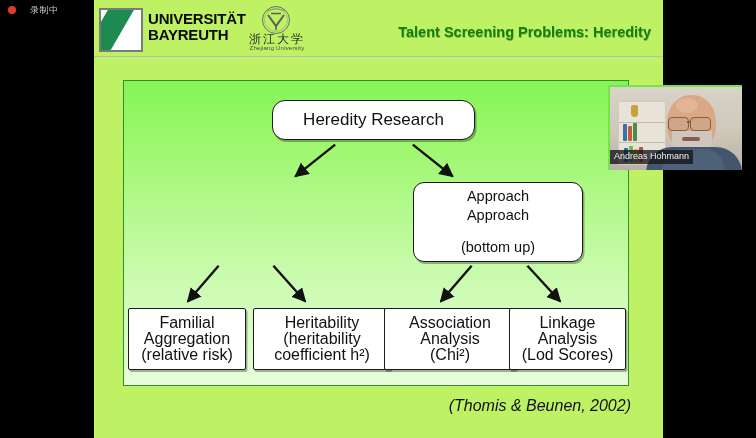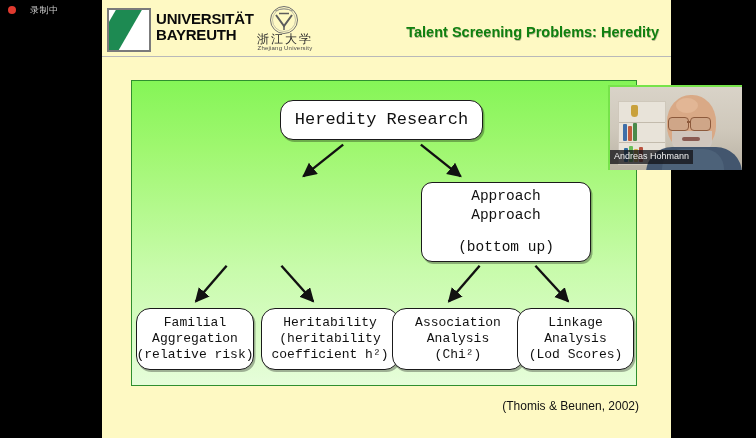--- a/index.html
+++ b/index.html
@@ -36,25 +36,25 @@
     color: #c9c9c9;
     font-size: 9px;
     line-height: 10px;
     letter-spacing: 0.5px;
     white-space: nowrap;
   }
 
   
   #slide {
     position: absolute;
-    left: 102px;
+    left: 94px;
     top: 0;
     width: 569px;
     height: 438px;
-    background: #fef9c3;
+    background: #bef264;
     overflow: hidden;
   }
 
   
   #slide-header {
     position: absolute;
     left: 0; top: 0;
     width: 100%;
     height: 57px;
   }
@@ -179,21 +179,20 @@
     border: 1.6px solid #1a1a1a;
     border-radius: 11px;
     box-sizing: border-box;
     display: flex;
     flex-direction: column;
     align-items: center;
     justify-content: center;
     color: #111;
     text-align: center;
     box-shadow: 1.5px 2px 0 rgba(0,0,0,0.30);
-    font-family: Liberation Mono, monospace;
   }
   .node .line { display: block; white-space: nowrap; }
 
   #node-root {
     left: 148px;
     top: 19px;
     width: 203px;
     height: 40px;
     border-radius: 13px;
     font-size: 17px;
@@ -214,36 +213,37 @@
     width: 170px;
     height: 80px;
     font-size: 14.5px;
     line-height: 19px;
   }
   #node-genotype .line-gap { margin-top: 13px; }
 
   .leaf {
     top: 227px;
     height: 62px;
-    font-size: 13px;
+    font-size: 16px;
     line-height: 16px;
-    border-radius: 14px;
+    border-radius: 2px;
   }
   #node-familial  { left: 4px;   width: 118px; }
   #node-heritab   { left: 129px; width: 138px; }
   #node-assoc     { left: 260px; width: 132px; }
   #node-linkage   { left: 385px; width: 117px; }
 
   
   #citation {
     position: absolute;
     right: 32px;
     top: 399px;
-    font-size: 12px;
+    font-size: 16px;
     line-height: 14px;
+    font-style: italic;
     color: #111;
     white-space: nowrap;
   }
 
   
   #webcam {
     position: absolute;
     left: 608px;
     top: 85px;
     width: 134px;

